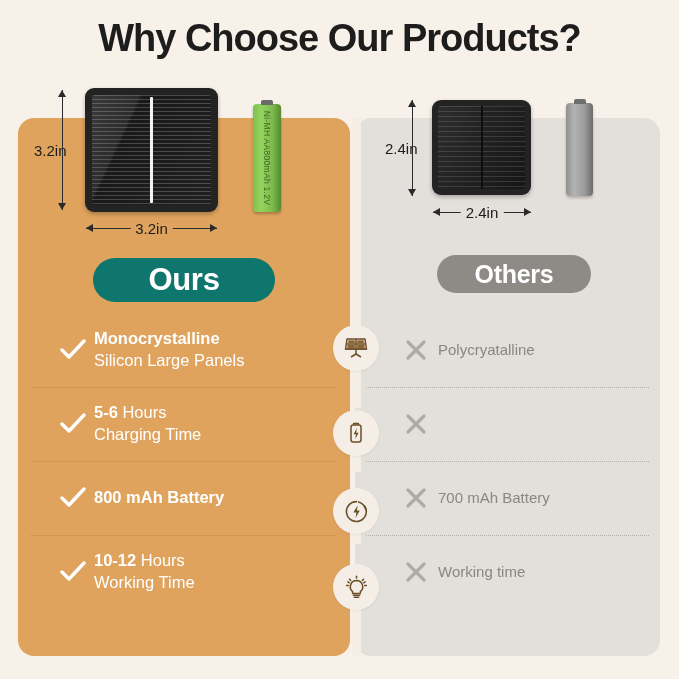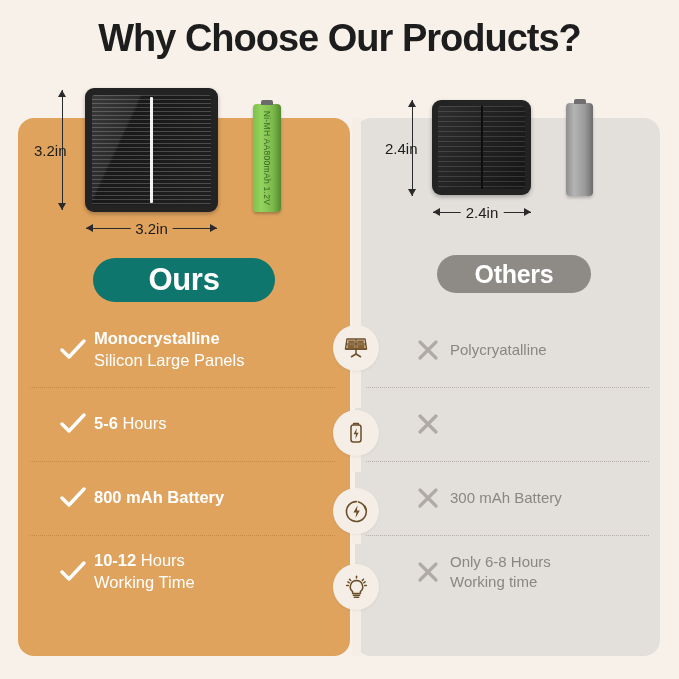--- a/index.html
+++ b/index.html
@@ -113,21 +113,21 @@
 
   
   .rows{position:absolute;left:0;top:313px;width:679px;}
   .row{position:relative;height:74px;}
   .divwrap{position:absolute;width:679px;height:1px;}
   .divwrap .l{position:absolute;left:30px;width:305px;border-top:1px dotted #C78B41;}
   .divwrap .r{position:absolute;left:366px;width:283px;border-top:1px dotted #B5AFA8;}
 
   .side{position:absolute;top:0;height:74px;display:flex;align-items:center;}
   .side-left{left:60px;width:270px;}
-  .side-right{left:416px;width:250px;}
+  .side-right{left:404px;width:250px;text-align:center;}
 
   .mark{flex:0 0 auto;width:34px;display:flex;align-items:center;justify-content:flex-start;}
   .check svg{display:block;}
   .cross svg{display:block;}
 
   .ftext{font-size:16.5px;line-height:1.32;color:#fff;}
   .ftext .b{font-weight:bold;}
   .ftext-r{font-size:15px;line-height:1.32;color:#8A8681;}
 
   
@@ -243,20 +243,21 @@
 
     <div class="row">
       <div class="side side-left">
         <div class="mark check">
           <svg width="26" height="22" viewBox="0 0 26 22">
             <path d="M2 11 L9 18 L24 2" fill="none" stroke="#ffffff" stroke-width="3.4" stroke-linecap="round" stroke-linejoin="round"></path>
           </svg>
         </div>
         <div class="ftext">
           <div><span class="b">5-6</span><span> Hours</span></div>
+          <div><span>Charging Time</span></div>
         </div>
       </div>
       <div class="side side-right">
         <div class="mark cross">
           <svg width="24" height="24" viewBox="0 0 24 24">
             <path d="M4 4 L20 20 M20 4 L4 20" fill="none" stroke="#AFAAA4" stroke-width="3.2" stroke-linecap="round"></path>
           </svg>
         </div>
       </div>
     </div>
@@ -277,21 +278,21 @@
           <div><span class="b">800</span><span class="b"> mAh Battery</span></div>
         </div>
       </div>
       <div class="side side-right">
         <div class="mark cross">
           <svg width="24" height="24" viewBox="0 0 24 24">
             <path d="M4 4 L20 20 M20 4 L4 20" fill="none" stroke="#AFAAA4" stroke-width="3.2" stroke-linecap="round"></path>
           </svg>
         </div>
         <div class="ftext-r">
-          <div>300 mAh Battery</div>
+          <div>700 mAh Battery</div>
         </div>
       </div>
     </div>
 
     <div class="divwrap">
       <div class="l"></div>
       <div class="r"></div>
     </div>
 
     <div class="row">
@@ -306,21 +307,20 @@
           <div><span>Working Time</span></div>
         </div>
       </div>
       <div class="side side-right">
         <div class="mark cross">
           <svg width="24" height="24" viewBox="0 0 24 24">
             <path d="M4 4 L20 20 M20 4 L4 20" fill="none" stroke="#AFAAA4" stroke-width="3.2" stroke-linecap="round"></path>
           </svg>
         </div>
         <div class="ftext-r">
-          <div>Only 6-8 Hours</div>
           <div>Working time</div>
         </div>
       </div>
     </div>
 
   </div>
 
   <div class="centercol">
 
     <div class="conn" style="top:118px;height:228px;"></div>

